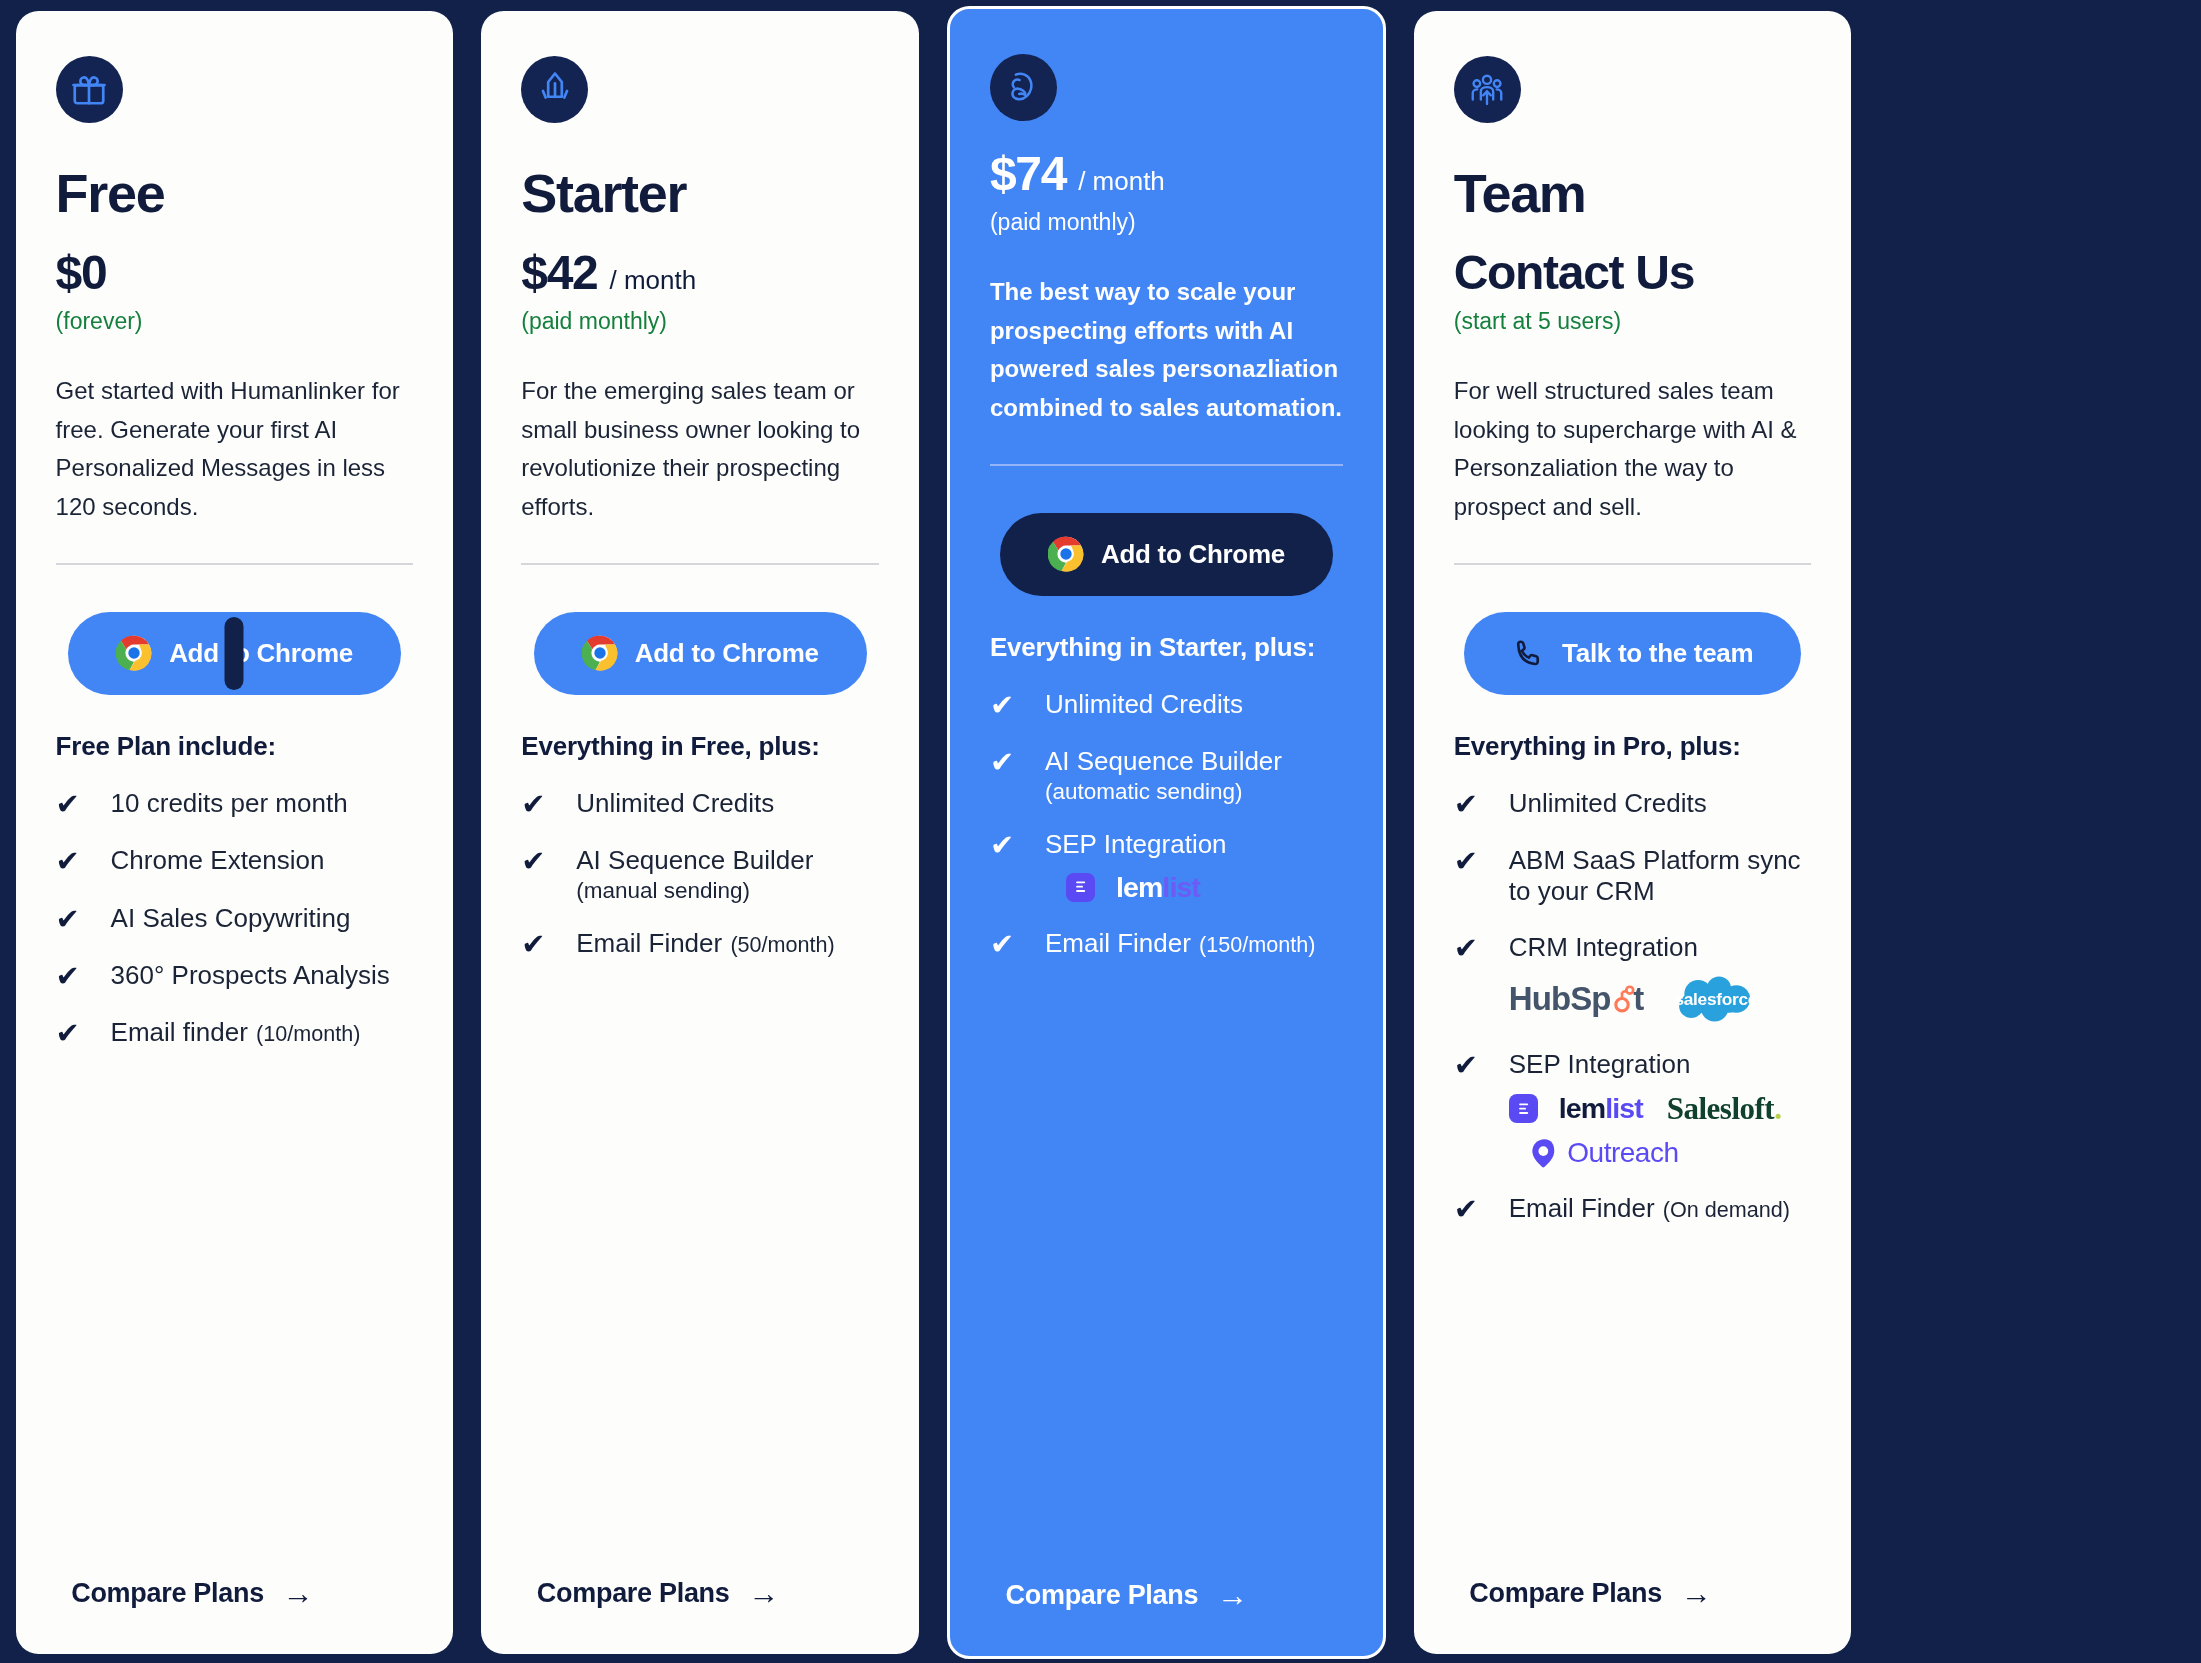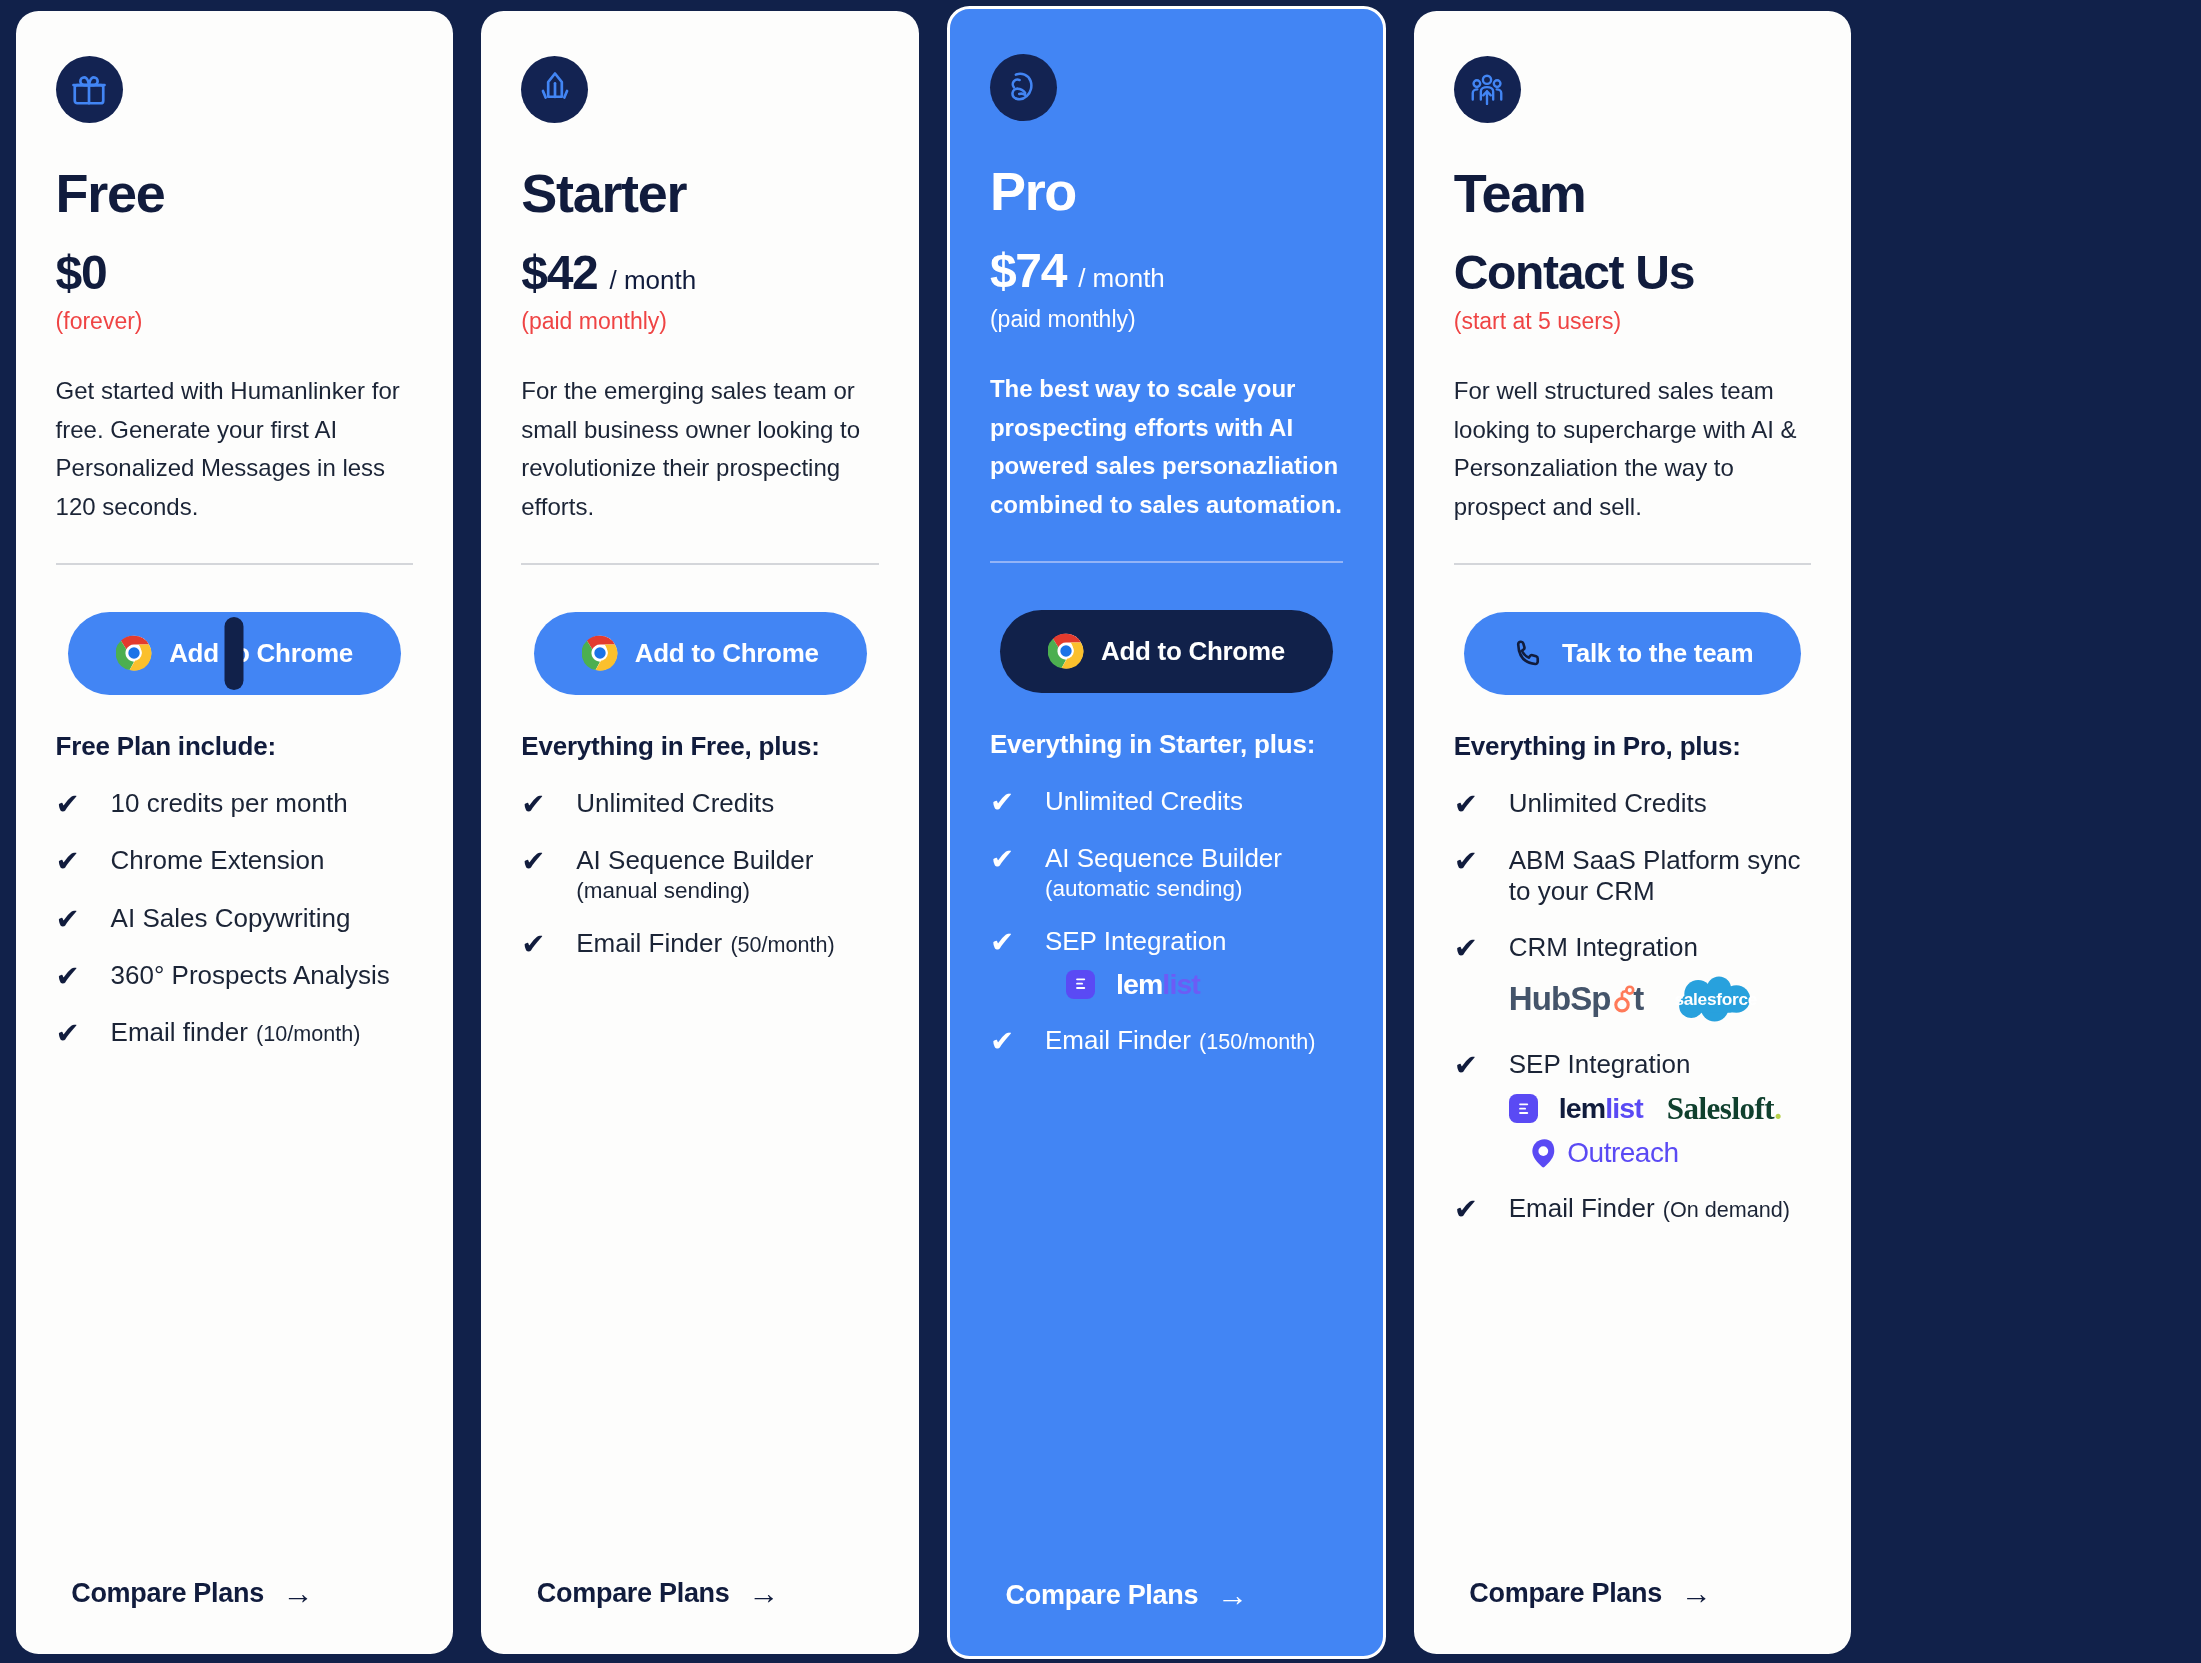--- a/index.html
+++ b/index.html
@@ -82,21 +82,21 @@
     font-size: 26px;
     color: #111c3d;
     line-height: 1;
   }
   .card.highlight .price-amount,
   .card.highlight .price-period { color: #ffffff; }
 
   .price-note {
     margin-top: 10.4px;
     font-size: 23px;
-    color: #ef4444;
+    color: #15803d;
     line-height: 1.25;
   }
   .card.highlight .price-note { color: #ffffff; }
 
   .plan-desc {
     margin-top: 36px;
     font-size: 24px;
     line-height: 1.62;
     color: #1b2436;
     max-width: 458px;
@@ -425,21 +425,20 @@
     <div class="icon-badge">
       <svg viewBox="0 0 24 24" fill="none" stroke="#4285f4" stroke-width="1.6" stroke-linecap="round" stroke-linejoin="round">
         <path d="M7.5 4.2c3.6-1.5 8 .2 9.3 4 1.2 3.4.1 7.3-2.4 9.6-1.7 1.6-4.4 2.3-6.6 1.6"></path>
         <path d="M7.8 19.4c-1.6-.6-2.6-2.1-2.4-3.7.2-1.5 1.5-2.6 3-2.6"></path>
         <path d="M6.2 12.2c-.9-1.1-.9-2.8.1-3.9.9-1 2.4-1.3 3.6-.7"></path>
         <path d="M8.4 13.1c2 0 3.9 1 5 2.6"></path>
         <path d="M9.6 16.4c1.3-.4 2.7-.2 3.8.6"></path>
       </svg>
     </div>
 
-    <div class="plan-name">Pro</div>
 
     <div class="price-row">
       <span class="price-amount">$74</span>
       <span class="price-period">/ month</span>
     </div>
     <div class="price-note">(paid monthly)</div>
 
     <div class="plan-desc">The best way to scale your prospecting efforts with AI powered sales personazliation combined to sales automation.</div>
 
     <div class="divider"></div>

